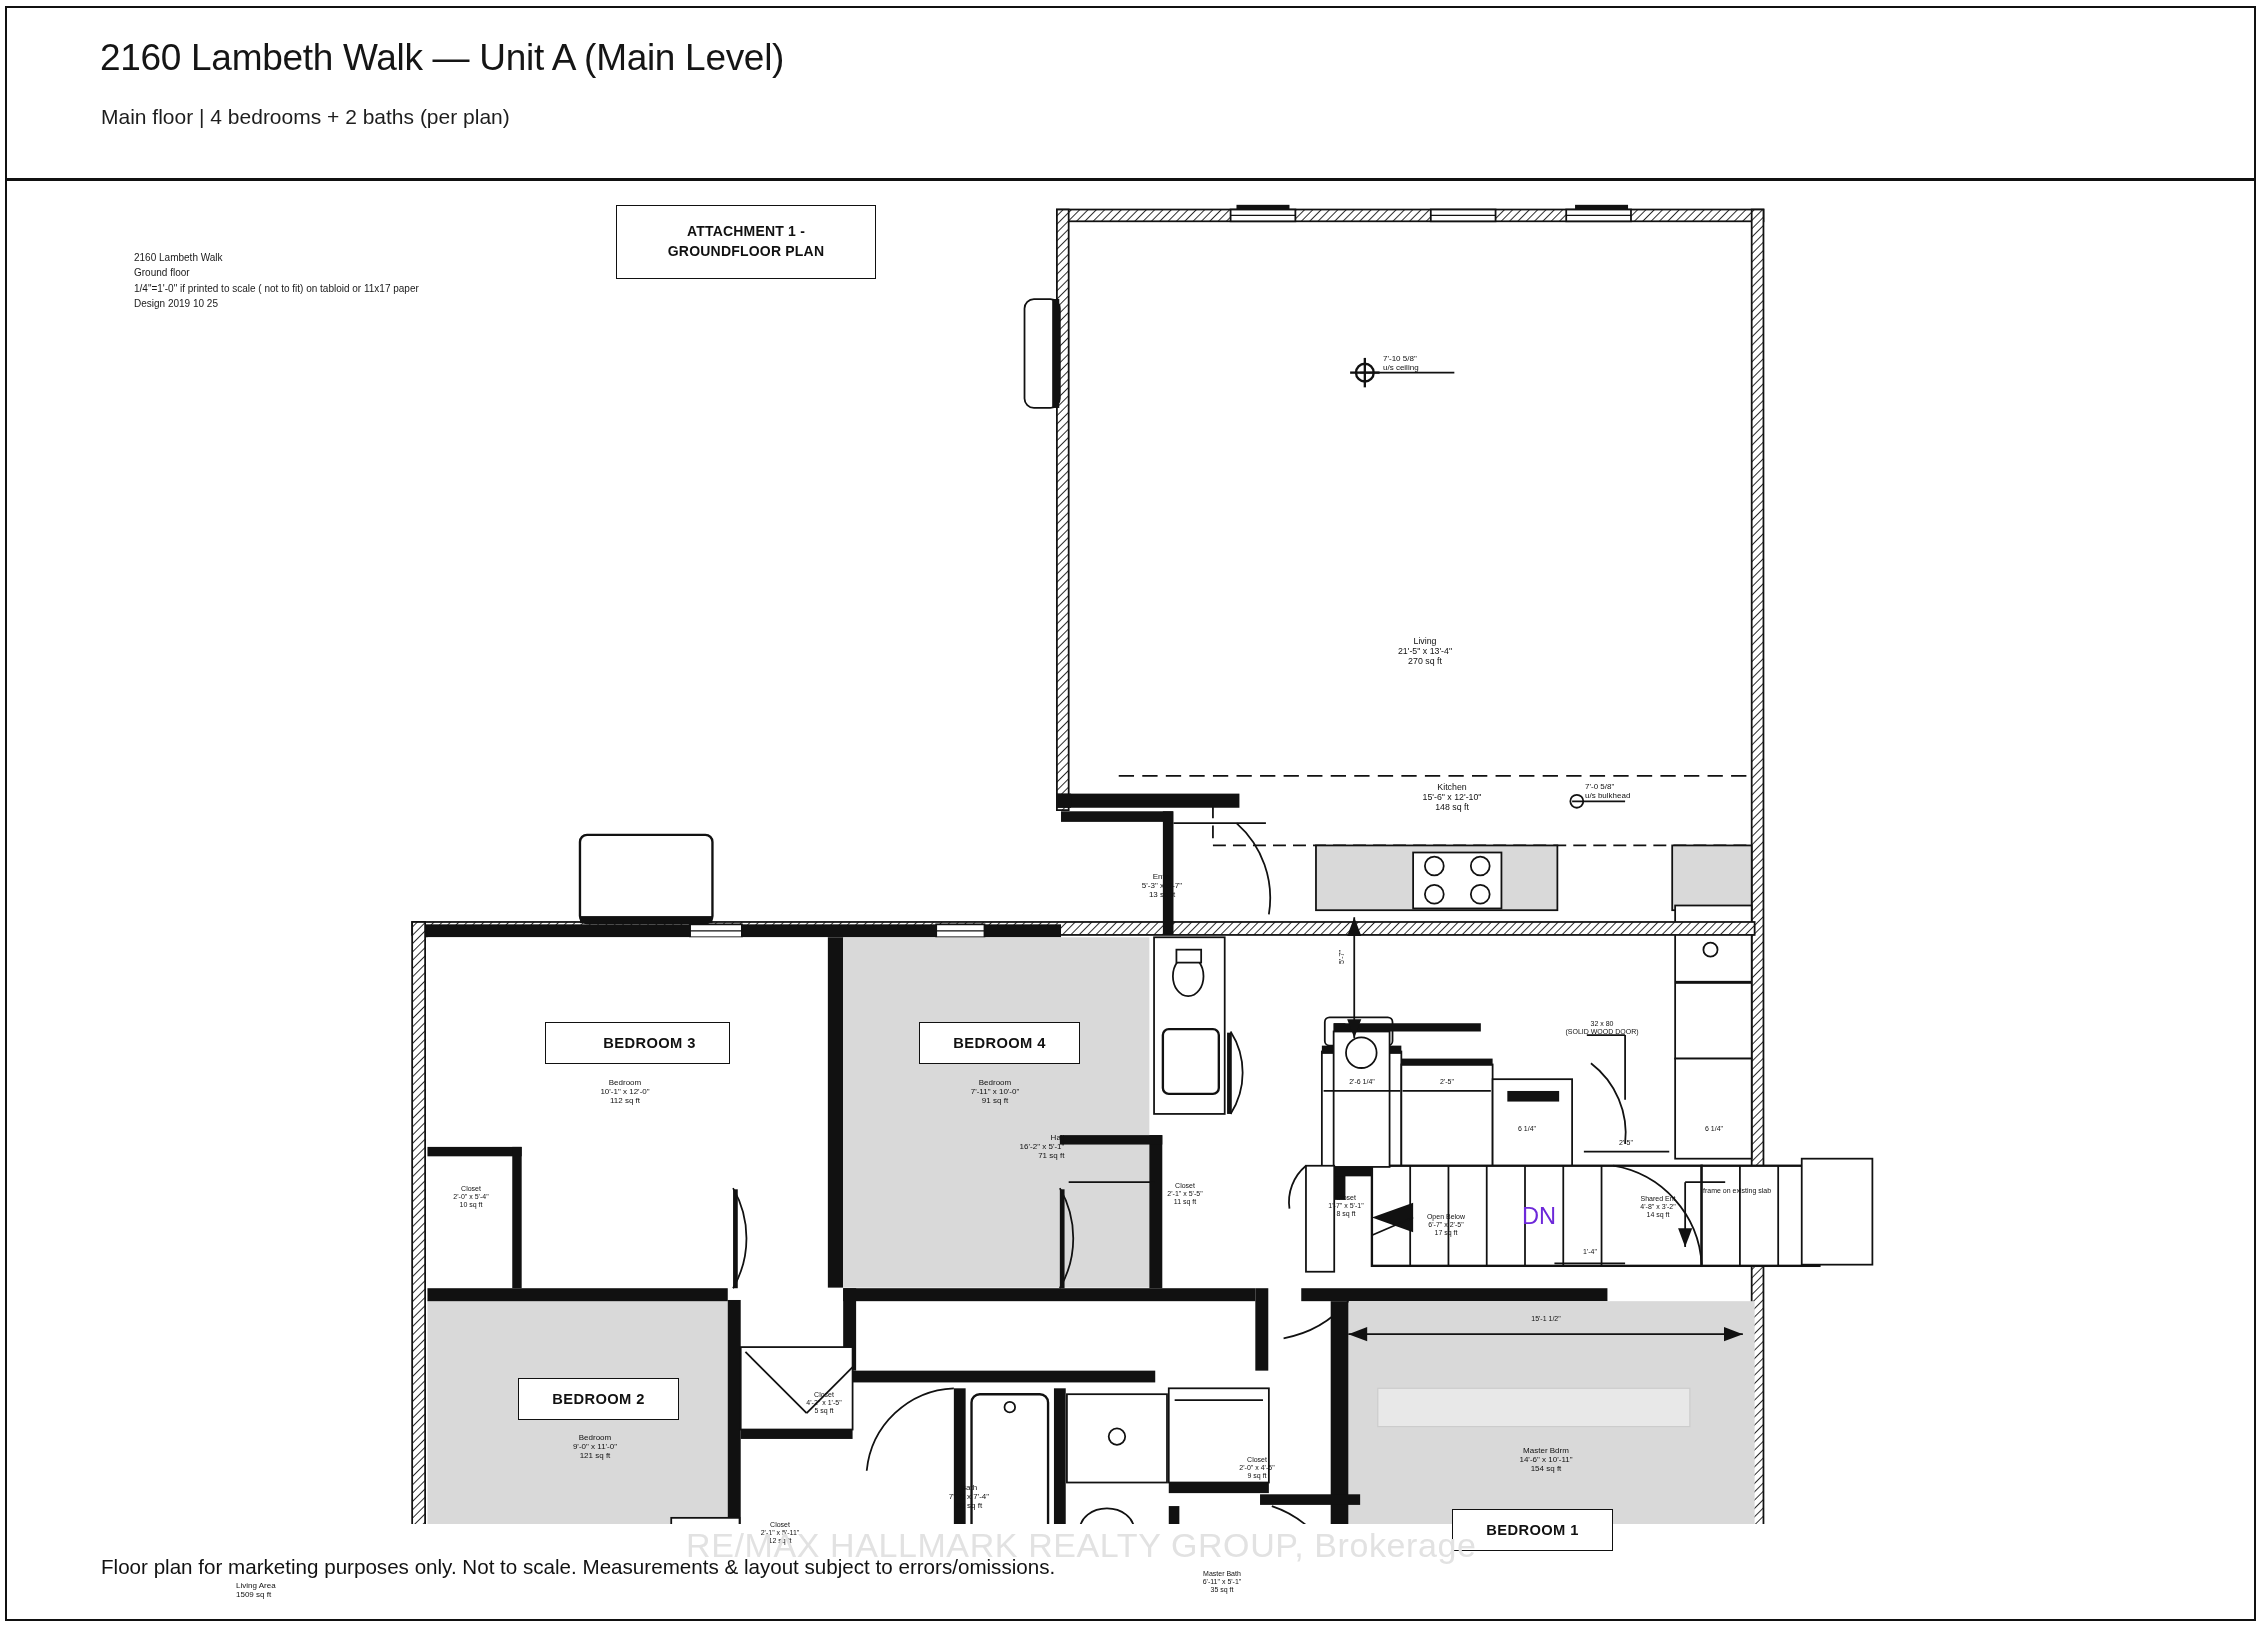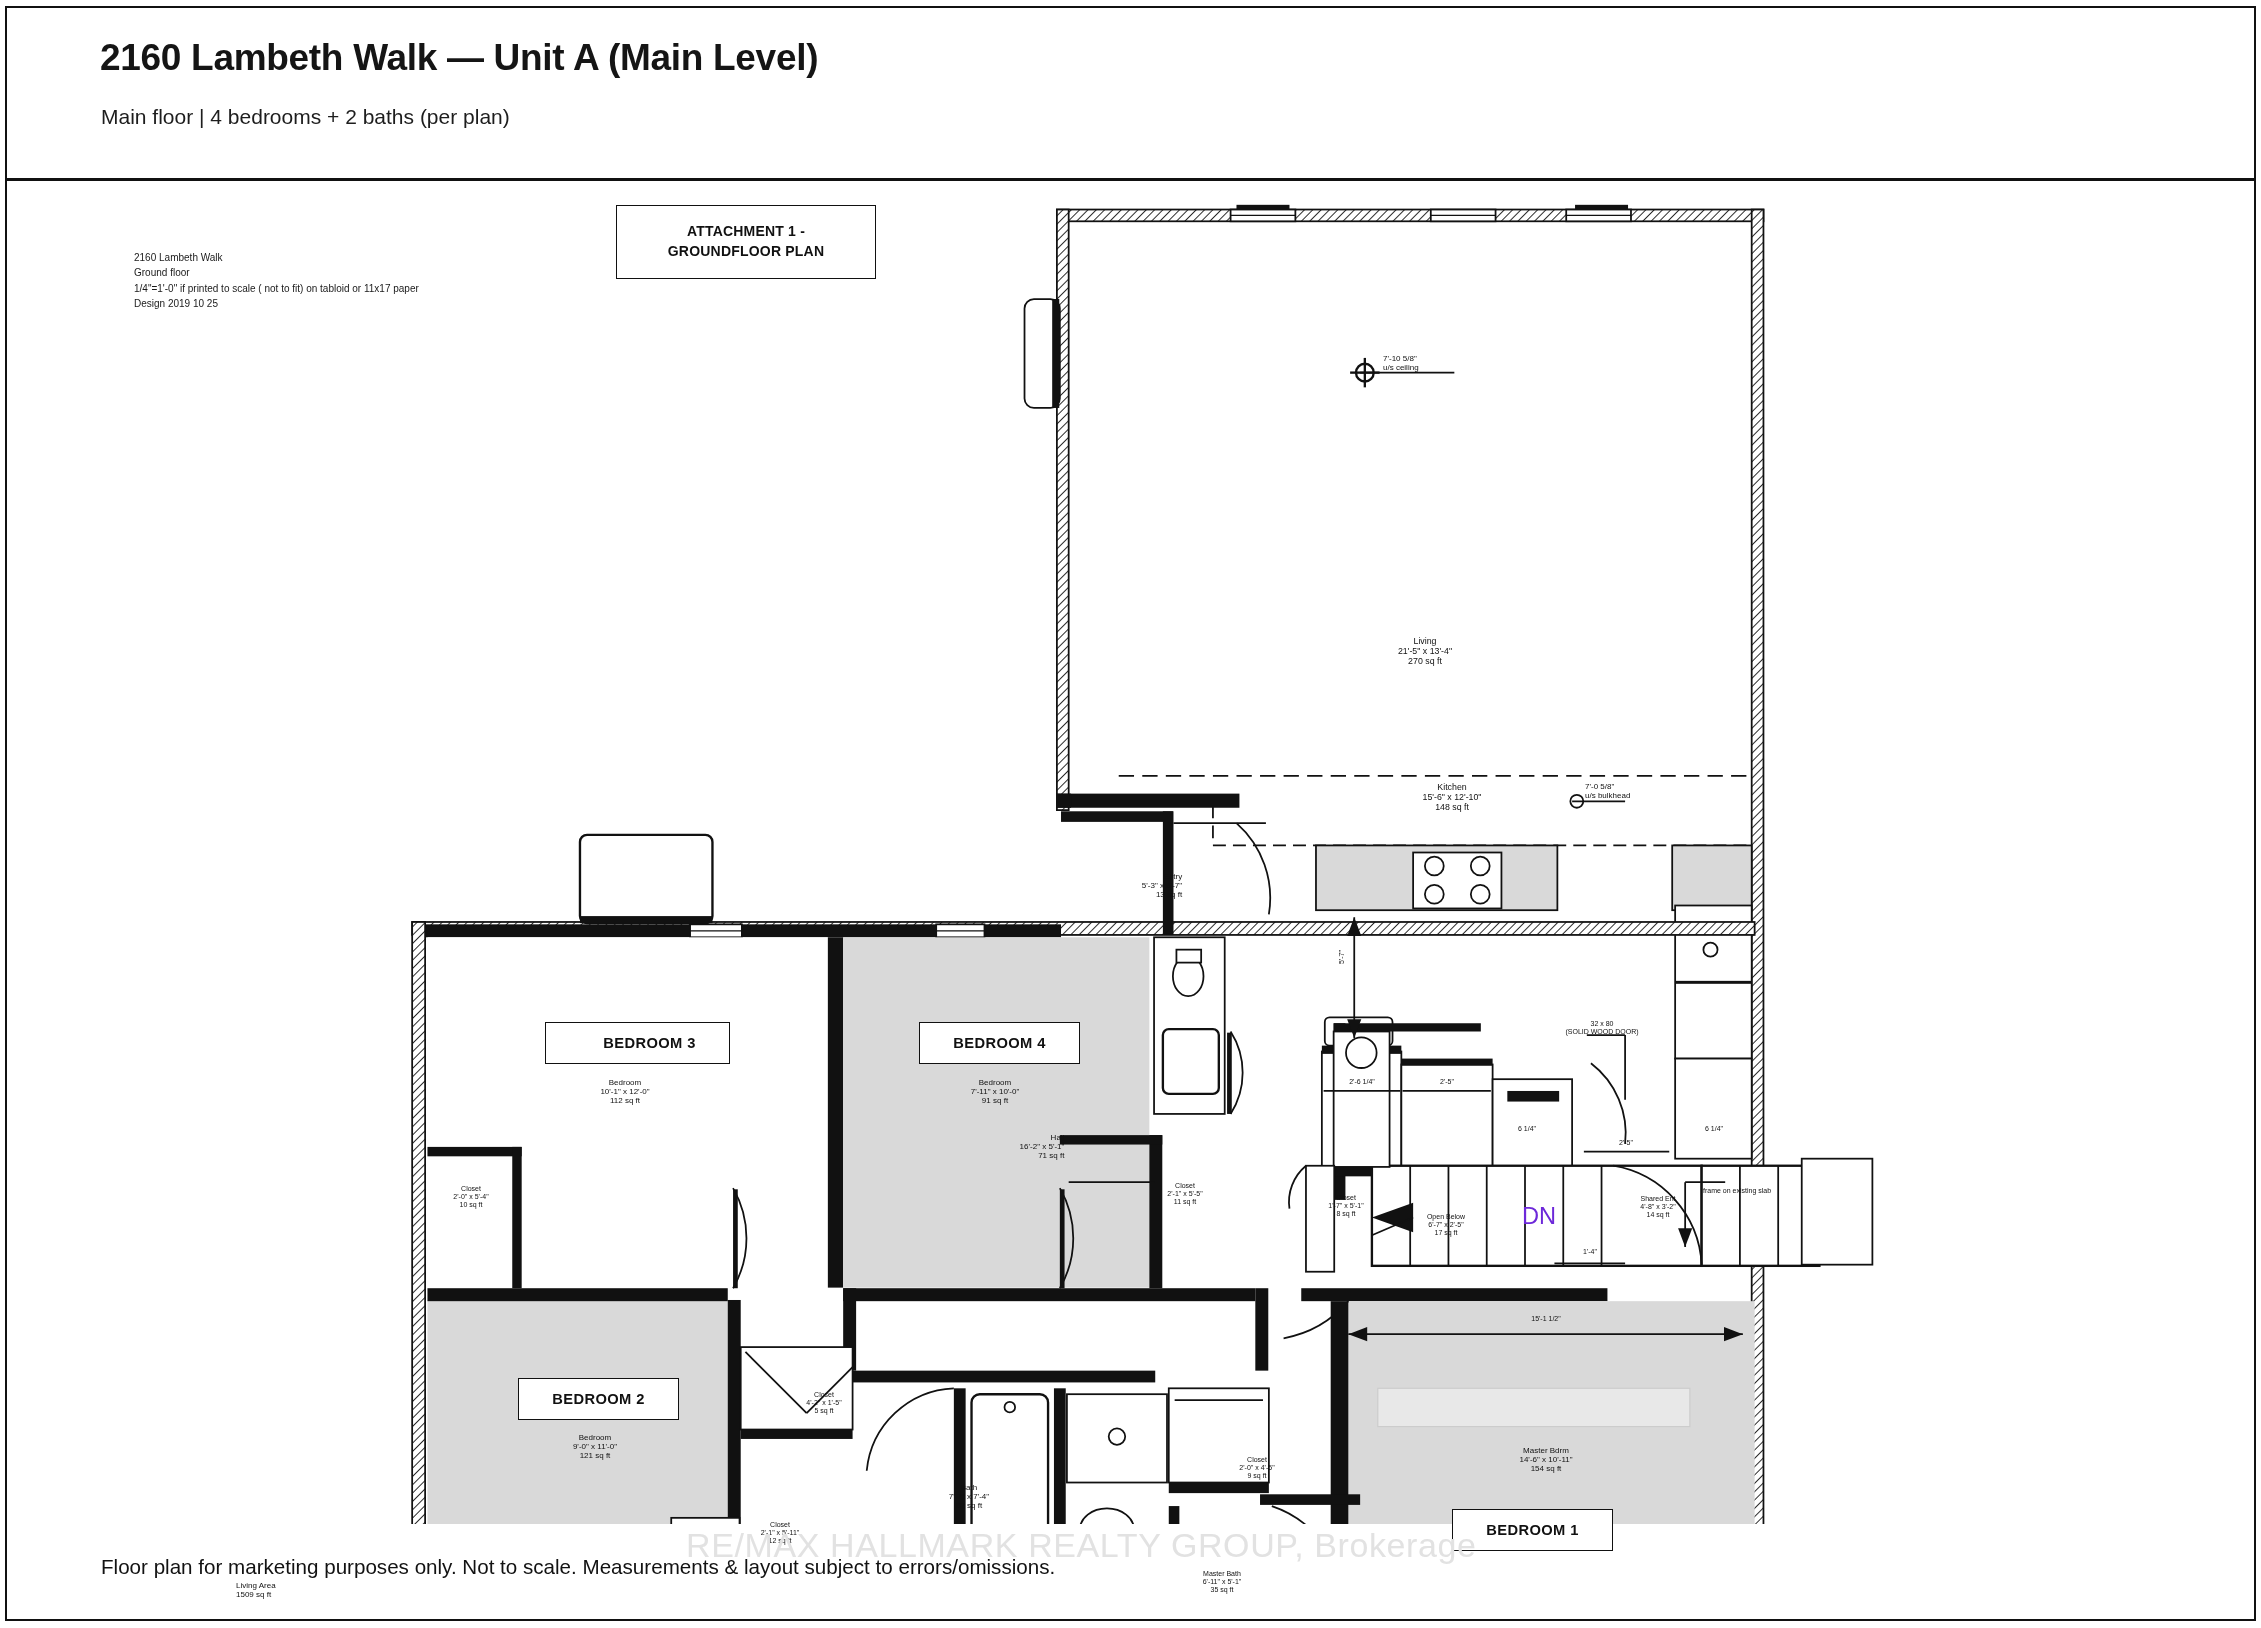--- a/index.html
+++ b/index.html
@@ -5,21 +5,21 @@
   html,body{margin:0;padding:0;background:#ffffff;}
   body{font-family:"Liberation Sans",sans-serif;width:2261px;height:1629px;position:relative;overflow:hidden;}
 
   
   #page{position:absolute;left:0;top:0;width:2261px;height:1629px;background:#fff;}
   #frame-outer{position:absolute;left:4.7px;top:5.9px;width:2251px;height:1615px;border:2.4px solid #111;box-sizing:border-box;}
   #header-rule{position:absolute;left:4.7px;top:178px;width:2251px;height:2.9px;background:#111;}
 
   
   #header{position:absolute;left:0;top:0;width:2261px;height:177px;}
-  #page-title{position:absolute;left:100px;top:37px;font-size:37px;font-weight:bold;color:#151515;letter-spacing:-0.3px;white-space:nowrap;}
+  #page-title{position:absolute;left:100px;top:37px;font-size:37px;font-weight:normal;color:#151515;letter-spacing:-0.3px;white-space:nowrap;}
   #page-subtitle{position:absolute;left:101px;top:105px;font-size:21px;color:#1d1d1d;white-space:nowrap;}
 
   
   #footer-note{position:absolute;left:101px;top:1555px;font-size:20.6px;color:#121212;white-space:nowrap;z-index:40;}
   #watermark{position:absolute;left:686px;top:1526px;font-size:34px;color:#e2e2e2;white-space:nowrap;letter-spacing:0.6px;z-index:5;}
 
   
   #plan{position:absolute;left:0px;top:181px;width:2261px;height:1343px;}
   #plan svg{position:absolute;left:0;top:0;}
 
@@ -318,21 +318,21 @@
       <div>21'-5" x 13'-4"</div>
       <div>270 sq ft</div>
     </div>
 
     <div class="ptxt tiny ctr" style="left:1452px;top:601px;">
       <div>Kitchen</div>
       <div>15'-6" x 12'-10"</div>
       <div>148 sq ft</div>
     </div>
 
-    <div class="ptxt tiny2 ctr" style="left:1162px;top:692px;text-align:right;">
+    <div class="ptxt tiny2 ctr" style="left:1162px;top:692px;">
       <div>Entry</div>
       <div>5'-3" x 5'-7"</div>
       <div>13 sq ft</div>
     </div>
 
     <div class="ptxt tiny2 ctr" style="left:625px;top:898px;">
       <div>Bedroom</div>
       <div>10'-1" x 12'-0"</div>
       <div>112 sq ft</div>
     </div>

